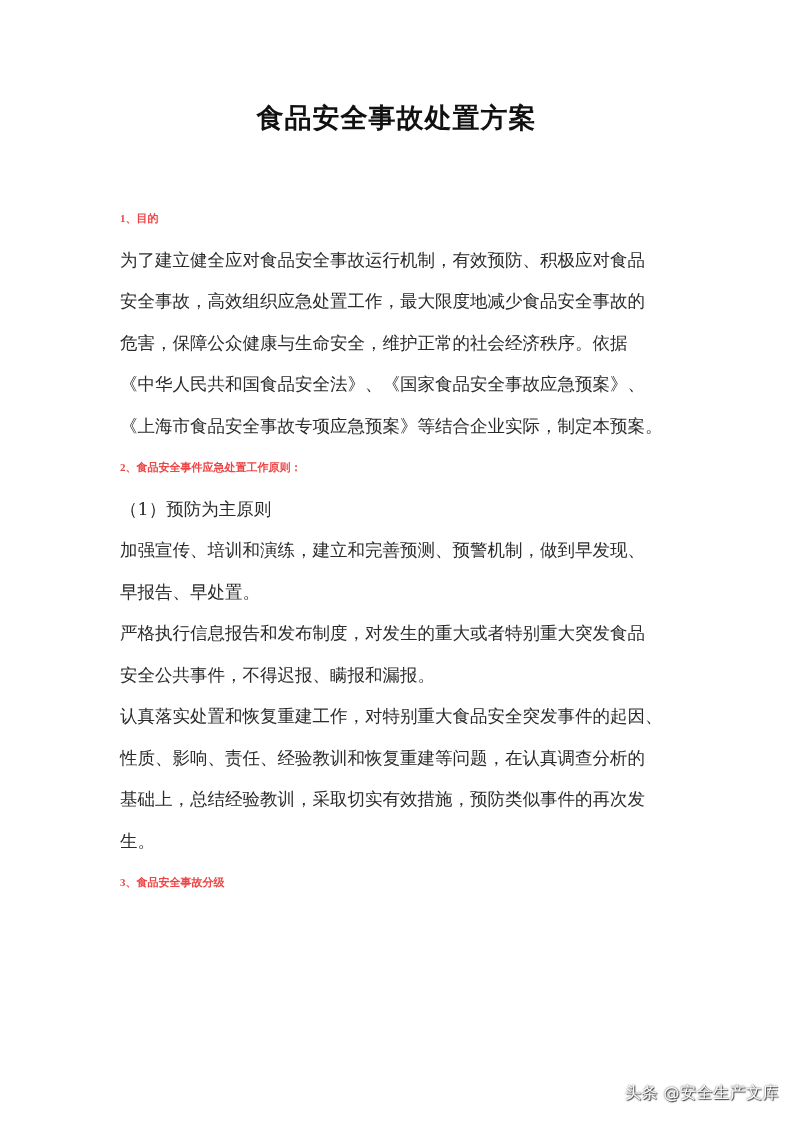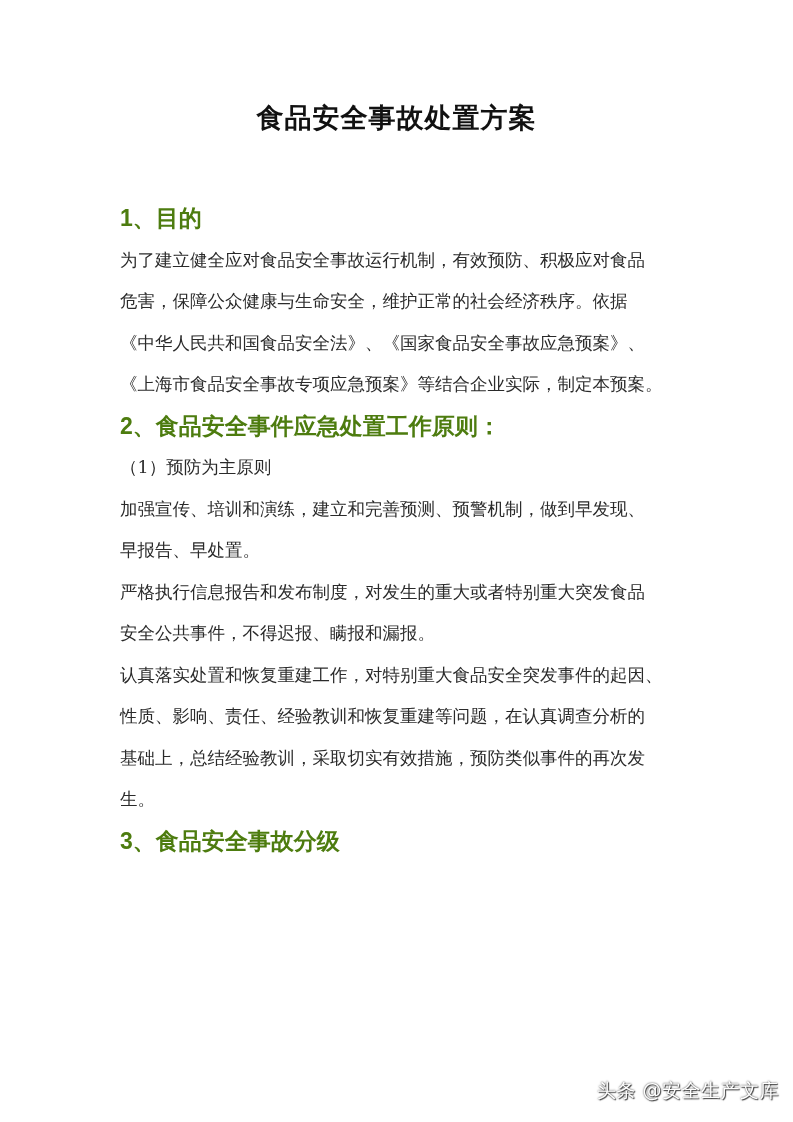--- a/index.html
+++ b/index.html
@@ -38,48 +38,49 @@
       width: 570px;
     }
     .line {
       height: 41.5px;
       line-height: 41.5px;
       font-size: 17.5px;
       white-space: nowrap;
       color: #2a2a2a;
     }
     .heading {
-      font-family: Liberation Sans, sans-serif;
+      font-family: Liberation Serif, serif;
       font-weight: bold;
-      font-size: 23px;
-      color: #4d7c0f;
+      font-size: 11px;
+      color: #ef4444;
     }
     .sub {
       padding-left: 0;
     }
     .watermark {
       position: absolute;
       right: 14px;
       bottom: 20px;
       font-family: "DejaVu Sans", "Liberation Sans", sans-serif;
-      font-size: 19px;
+      font-size: 16px;
       color: #ffffff;
       text-shadow: 0 0 2px #333, 1px 1px 1px #444;
       letter-spacing: 0.5px;
     }
   </style>
 </head>
 <body>
 
 <div class="page">
   <div class="title">食品安全事故处置方案</div>
 
   <div class="body">
     <div class="line heading">1、目的</div>
     <div class="line">为了建立健全应对食品安全事故运行机制，有效预防、积极应对食品</div>
+    <div class="line">安全事故，高效组织应急处置工作，最大限度地减少食品安全事故的</div>
     <div class="line">危害，保障公众健康与生命安全，维护正常的社会经济秩序。依据</div>
     <div class="line">《中华人民共和国食品安全法》、《国家食品安全事故应急预案》、</div>
     <div class="line">《上海市食品安全事故专项应急预案》等结合企业实际，制定本预案。</div>
     <div class="line heading">2、食品安全事件应急处置工作原则：</div>
     <div class="line sub">（1）预防为主原则</div>
     <div class="line">加强宣传、培训和演练，建立和完善预测、预警机制，做到早发现、</div>
     <div class="line">早报告、早处置。</div>
     <div class="line">严格执行信息报告和发布制度，对发生的重大或者特别重大突发食品</div>
     <div class="line">安全公共事件，不得迟报、瞒报和漏报。</div>
     <div class="line">认真落实处置和恢复重建工作，对特别重大食品安全突发事件的起因、</div>

